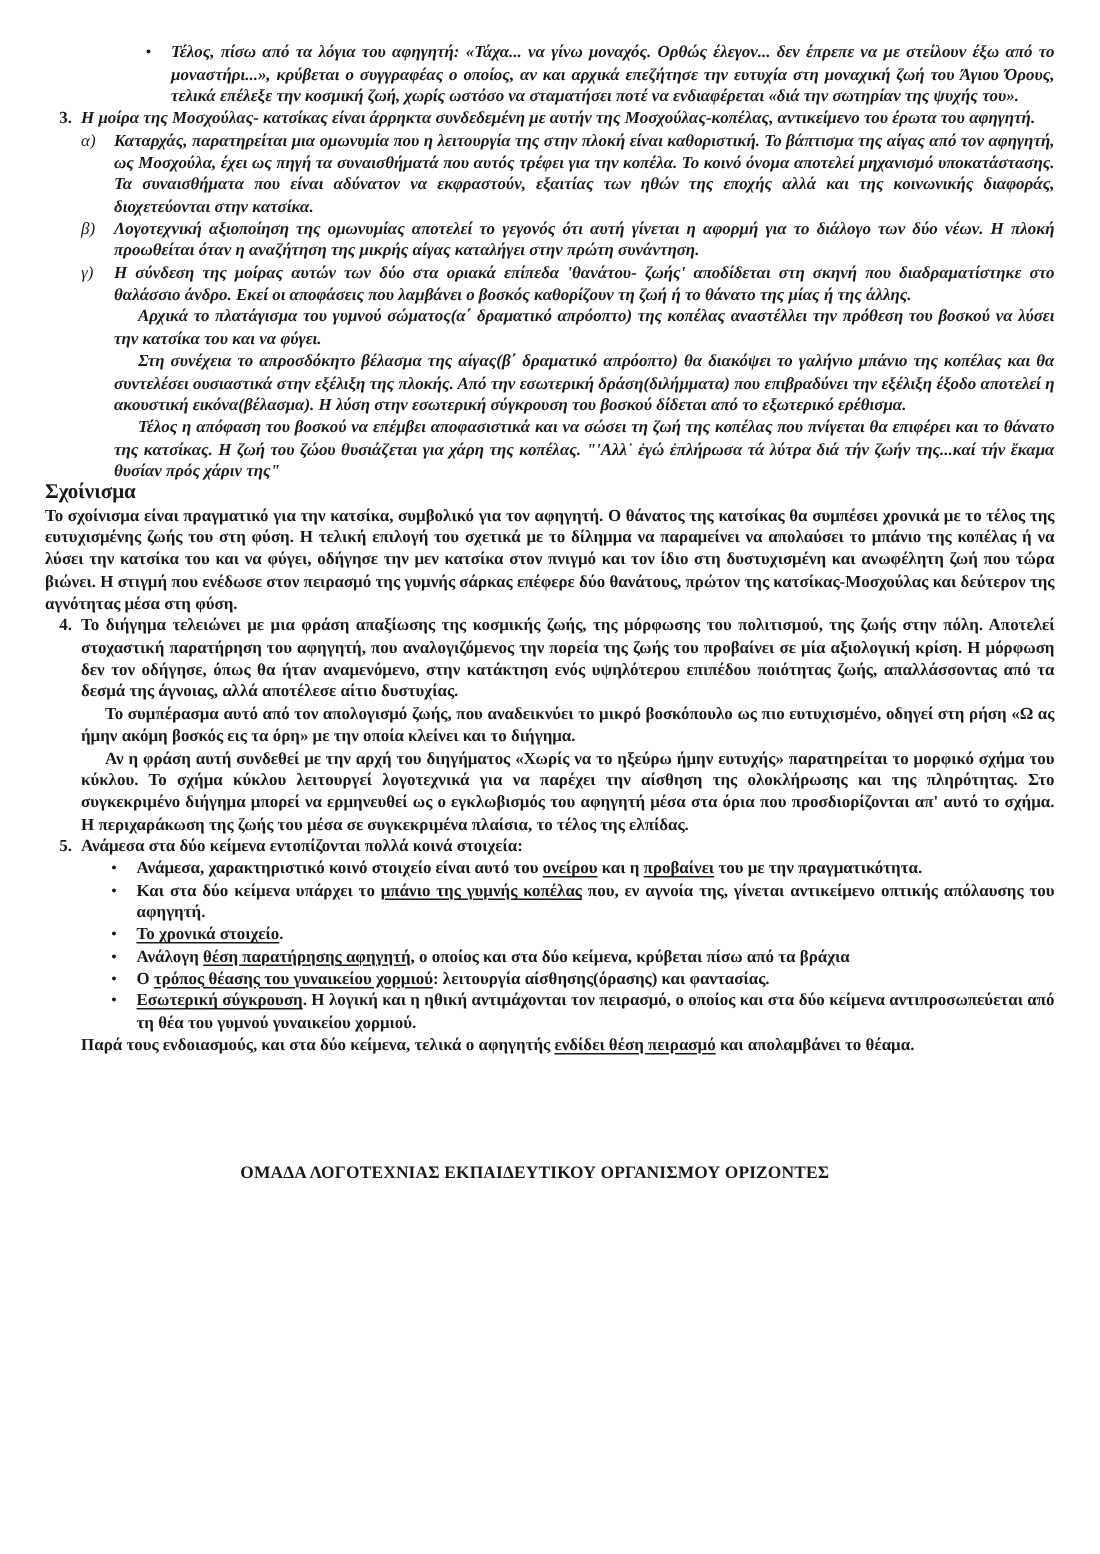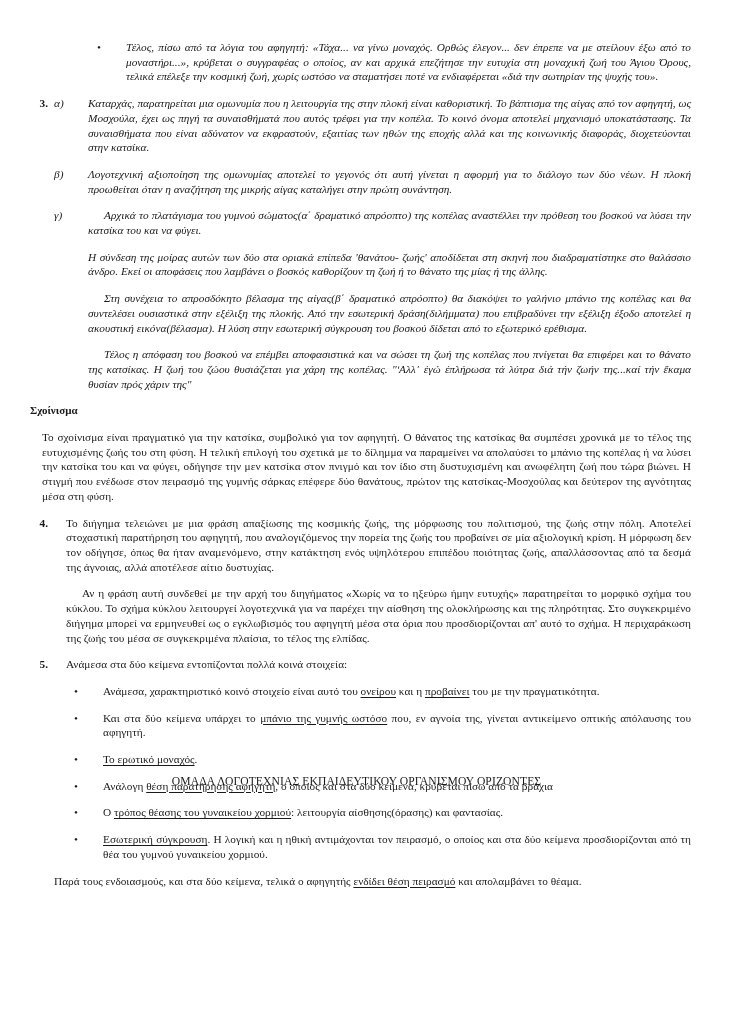--- a/index.html
+++ b/index.html
@@ -23,22 +23,23 @@
     top: 28px;
     width: 673px;
   }
 
   
   .para {
     font-size: 11.3px;
     line-height: 14.7px;
     text-align: justify;
     text-justify: inter-word;
-    margin: 12px;
+    margin: 0;
     hyphens: none;
+    font-weight: bold;
   }
   .italic { font-style: italic; }
   .upright { font-style: normal; }
 
   
   .numitem {
     position: relative;
     padding-left: 24px;
     margin: 0;
   }
@@ -83,119 +84,121 @@
     top: 0;
     line-height: 14.7px;
     font-size: 11.3px;
   }
   .bullets-lvl1 { margin-left: 61px; }
   .bullets-lvl2 { margin-left: 38px; }
 
   .plain-indent { text-indent: 16px; }
 
   .heading {
-    font-size: 11px;
+    font-size: 14px;
     line-height: 14.7px;
     font-weight: bold;
     font-style: normal;
     margin: 0;
   }
 
   u, .u {
     text-decoration: underline;
     text-decoration-thickness: 1px;
     text-underline-offset: 1.5px;
   }
 
   .footer {
     position: absolute;
     left: 0;
     top: 775px;
     width: 713px;
     text-align: center;
     font-size: 11.6px;
     font-style: normal;
-    font-weight: normal;
+    font-weight: bold;
     letter-spacing: 0.1px;
     font-family: "Liberation Serif", "DejaVu Serif", serif;
   }
 </style>
 </head>
 <body>
 
 <div class="page">
   <div class="doc">
 
     <div class="bullet bullets-lvl1">
       <span class="dot">•</span>
       <div class="para italic">Τέλος, πίσω από τα λόγια του αφηγητή: «Τάχα... να γίνω μοναχός. Ορθώς έλεγον... δεν έπρεπε να με στείλουν έξω από το μοναστήρι...», κρύβεται ο συγγραφέας ο οποίος, αν και αρχικά επεζήτησε την ευτυχία στη μοναχική ζωή του Άγιου Όρους, τελικά επέλεξε την κοσμική ζωή, χωρίς ωστόσο να σταματήσει ποτέ να ενδιαφέρεται «διά την σωτηρίαν της ψυχής του».</div>
     </div>
 
     <div class="numitem">
       <span class="marker">3.</span>
+      <div class="para italic">Η μοίρα της Μοσχούλας- κατσίκας είναι άρρηκτα συνδεδεμένη με αυτήν της Μοσχούλας-κοπέλας, αντικείμενο του έρωτα του αφηγητή.</div>
 
       <div class="letteritem">
         <span class="marker">α)</span>
         <div class="para italic">Καταρχάς, παρατηρείται μια ομωνυμία που η λειτουργία της στην πλοκή είναι καθοριστική. Το βάπτισμα της αίγας από τον αφηγητή, ως Μοσχούλα,  έχει ως πηγή τα συναισθήματά που αυτός τρέφει για την κοπέλα. Το κοινό όνομα αποτελεί μηχανισμό υποκατάστασης. Τα συναισθήματα που είναι αδύνατον να εκφραστούν, εξαιτίας των ηθών της εποχής αλλά και της κοινωνικής διαφοράς, διοχετεύονται στην κατσίκα.</div>
       </div>
 
       <div class="letteritem">
         <span class="marker">β)</span>
         <div class="para italic">Λογοτεχνική αξιοποίηση της ομωνυμίας αποτελεί το γεγονός ότι αυτή γίνεται η αφορμή για το διάλογο των δύο νέων. Η πλοκή προωθείται όταν η αναζήτηση της μικρής αίγας καταλήγει στην πρώτη συνάντηση.</div>
       </div>
 
       <div class="letteritem">
         <span class="marker">γ)</span>
+        <div class="para italic">Η σύνδεση της μοίρας αυτών των δύο στα οριακά επίπεδα  'θανάτου- ζωής' αποδίδεται στη σκηνή που διαδραματίστηκε στο θαλάσσιο άνδρο. Εκεί οι  αποφάσεις που λαμβάνει ο βοσκός καθορίζουν τη ζωή ή το θάνατο της μίας ή της άλλης.</div>
         <div class="para italic plain-indent">Αρχικά το πλατάγισμα του γυμνού σώματος(α΄ δραματικό απρόοπτο) της κοπέλας αναστέλλει την πρόθεση του βοσκού να λύσει την κατσίκα του και να φύγει.</div>
-        <div class="para italic">Η σύνδεση της μοίρας αυτών των δύο στα οριακά επίπεδα  'θανάτου- ζωής' αποδίδεται στη σκηνή που διαδραματίστηκε στο θαλάσσιο άνδρο. Εκεί οι  αποφάσεις που λαμβάνει ο βοσκός καθορίζουν τη ζωή ή το θάνατο της μίας ή της άλλης.</div>
         <div class="para italic plain-indent">Στη συνέχεια το απροσδόκητο βέλασμα της αίγας(β΄ δραματικό απρόοπτο) θα διακόψει το γαλήνιο μπάνιο της κοπέλας και θα συντελέσει ουσιαστικά στην εξέλιξη της πλοκής. Από την εσωτερική δράση(διλήμματα) που επιβραδύνει την  εξέλιξη έξοδο αποτελεί η ακουστική εικόνα(βέλασμα). Η λύση στην εσωτερική σύγκρουση του βοσκού δίδεται από το εξωτερικό ερέθισμα.</div>
         <div class="para italic plain-indent">Τέλος η απόφαση του βοσκού να επέμβει αποφασιστικά και να σώσει τη ζωή της κοπέλας που πνίγεται θα επιφέρει και το θάνατο της κατσίκας. Η ζωή του ζώου θυσιάζεται για χάρη της κοπέλας. "ʹΑλλ᾿  ἐγώ ἐπλήρωσα τά λύτρα διά τήν ζωήν της...καί τήν ἔκαμα θυσίαν πρός χάριν της"</div>
       </div>
     </div>
 
     <div>
       <div class="heading">Σχοίνισμα</div>
       <div class="para upright">Το σχοίνισμα είναι πραγματικό για την κατσίκα, συμβολικό για τον αφηγητή. Ο θάνατος της κατσίκας θα συμπέσει χρονικά με το τέλος της ευτυχισμένης ζωής του στη φύση. Η τελική  επιλογή του σχετικά με το δίλημμα να παραμείνει να απολαύσει το μπάνιο της κοπέλας ή να λύσει την κατσίκα του και να φύγει, οδήγησε την μεν κατσίκα στον πνιγμό και τον ίδιο στη δυστυχισμένη και ανωφέλητη ζωή που τώρα βιώνει. Η στιγμή  που ενέδωσε στον πειρασμό της γυμνής σάρκας επέφερε δύο θανάτους, πρώτον της κατσίκας-Μοσχούλας και δεύτερον της αγνότητας μέσα στη φύση.</div>
     </div>
 
     <div class="numitem">
       <span class="marker">4.</span>
       <div class="para upright">Το διήγημα τελειώνει με μια φράση απαξίωσης της κοσμικής ζωής, της μόρφωσης του πολιτισμού, της ζωής στην πόλη. Αποτελεί στοχαστική παρατήρηση του αφηγητή, που αναλογιζόμενος την πορεία της ζωής του προβαίνει σε μία αξιολογική κρίση. Η μόρφωση δεν τον οδήγησε, όπως θα ήταν αναμενόμενο, στην κατάκτηση ενός υψηλότερου επιπέδου ποιότητας ζωής, απαλλάσσοντας από τα δεσμά της άγνοιας, αλλά αποτέλεσε αίτιο δυστυχίας.</div>
+      <div class="para upright plain-indent">Το συμπέρασμα αυτό από τον απολογισμό ζωής, που αναδεικνύει το μικρό βοσκόπουλο ως  πιο ευτυχισμένο, οδηγεί στη ρήση «Ω ας ήμην ακόμη βοσκός εις τα όρη» με την οποία κλείνει και το διήγημα.</div>
       <div class="para upright plain-indent">Αν η φράση αυτή συνδεθεί με την αρχή του διηγήματος «Χωρίς να το ηξεύρω ήμην ευτυχής» παρατηρείται το μορφικό σχήμα του κύκλου. Το σχήμα κύκλου λειτουργεί λογοτεχνικά για να παρέχει την αίσθηση της ολοκλήρωσης και της πληρότητας. Στο συγκεκριμένο διήγημα  μπορεί να ερμηνευθεί ως ο εγκλωβισμός του αφηγητή μέσα στα όρια που προσδιορίζονται απ' αυτό το σχήμα. Η περιχαράκωση της ζωής του μέσα σε συγκεκριμένα πλαίσια, το τέλος της ελπίδας.</div>
     </div>
 
     <div class="numitem">
       <span class="marker">5.</span>
       <div class="para upright">Ανάμεσα στα δύο κείμενα εντοπίζονται πολλά κοινά στοιχεία:</div>
     </div>
 
     <div class="bullets-lvl2">
       <div class="bullet">
         <span class="dot">•</span>
         <div class="para upright"><span>Ανάμεσα, χαρακτηριστικό κοινό στοιχείο είναι αυτό του </span><span class="u">ονείρου</span><span> και η </span><span class="u">προβαίνει</span><span> του με την πραγματικότητα.</span></div>
       </div>
       <div class="bullet">
         <span class="dot">•</span>
-        <div class="para upright"><span>Και στα δύο κείμενα υπάρχει το </span><span class="u">μπάνιο της γυμνής ωστόσο</span><span> που, εν αγνοία της, γίνεται αντικείμενο οπτικής απόλαυσης του αφηγητή.</span></div>
-      </div>
-      <div class="bullet">
-        <span class="dot">•</span>
-        <div class="para upright"><span class="u">Το ερωτικό μοναχός</span><span>.</span></div>
+        <div class="para upright"><span>Και στα δύο κείμενα υπάρχει το </span><span class="u">μπάνιο της γυμνής κοπέλας</span><span> που, εν αγνοία της, γίνεται αντικείμενο οπτικής απόλαυσης του αφηγητή.</span></div>
+      </div>
+      <div class="bullet">
+        <span class="dot">•</span>
+        <div class="para upright"><span class="u">Το χρονικά στοιχείο</span><span>.</span></div>
       </div>
       <div class="bullet">
         <span class="dot">•</span>
         <div class="para upright"><span>Ανάλογη </span><span class="u">θέση παρατήρησης αφηγητή</span><span>, ο οποίος και στα δύο κείμενα, κρύβεται πίσω από τα βράχια</span></div>
       </div>
       <div class="bullet">
         <span class="dot">•</span>
         <div class="para upright"><span>Ο </span><span class="u">τρόπος θέασης του γυναικείου χορμιού</span><span>: λειτουργία αίσθησης(όρασης) και φαντασίας.</span></div>
       </div>
       <div class="bullet">
         <span class="dot">•</span>
-        <div class="para upright"><span class="u">Εσωτερική σύγκρουση</span><span>. Η λογική και η ηθική αντιμάχονται τον πειρασμό, ο οποίος και στα δύο κείμενα προσδιορίζονται από τη θέα του γυμνού γυναικείου χορμιού.</span></div>
+        <div class="para upright"><span class="u">Εσωτερική σύγκρουση</span><span>. Η λογική και η ηθική αντιμάχονται τον πειρασμό, ο οποίος και στα δύο κείμενα αντιπροσωπεύεται από τη θέα του γυμνού γυναικείου χορμιού.</span></div>
       </div>
     </div>
 
     <div class="para upright" style="margin-left:24px;"><span>Παρά τους ενδοιασμούς, και στα δύο κείμενα, τελικά ο αφηγητής </span><span class="u">ενδίδει θέση πειρασμό</span><span> και απολαμβάνει το θέαμα.</span></div>
 
   </div>
 
   <div class="footer">ΟΜΑΔΑ ΛΟΓΟΤΕΧΝΙΑΣ ΕΚΠΑΙΔΕΥΤΙΚΟΥ ΟΡΓΑΝΙΣΜΟΥ ΟΡΙΖΟΝΤΕΣ</div>
 </div>
 

